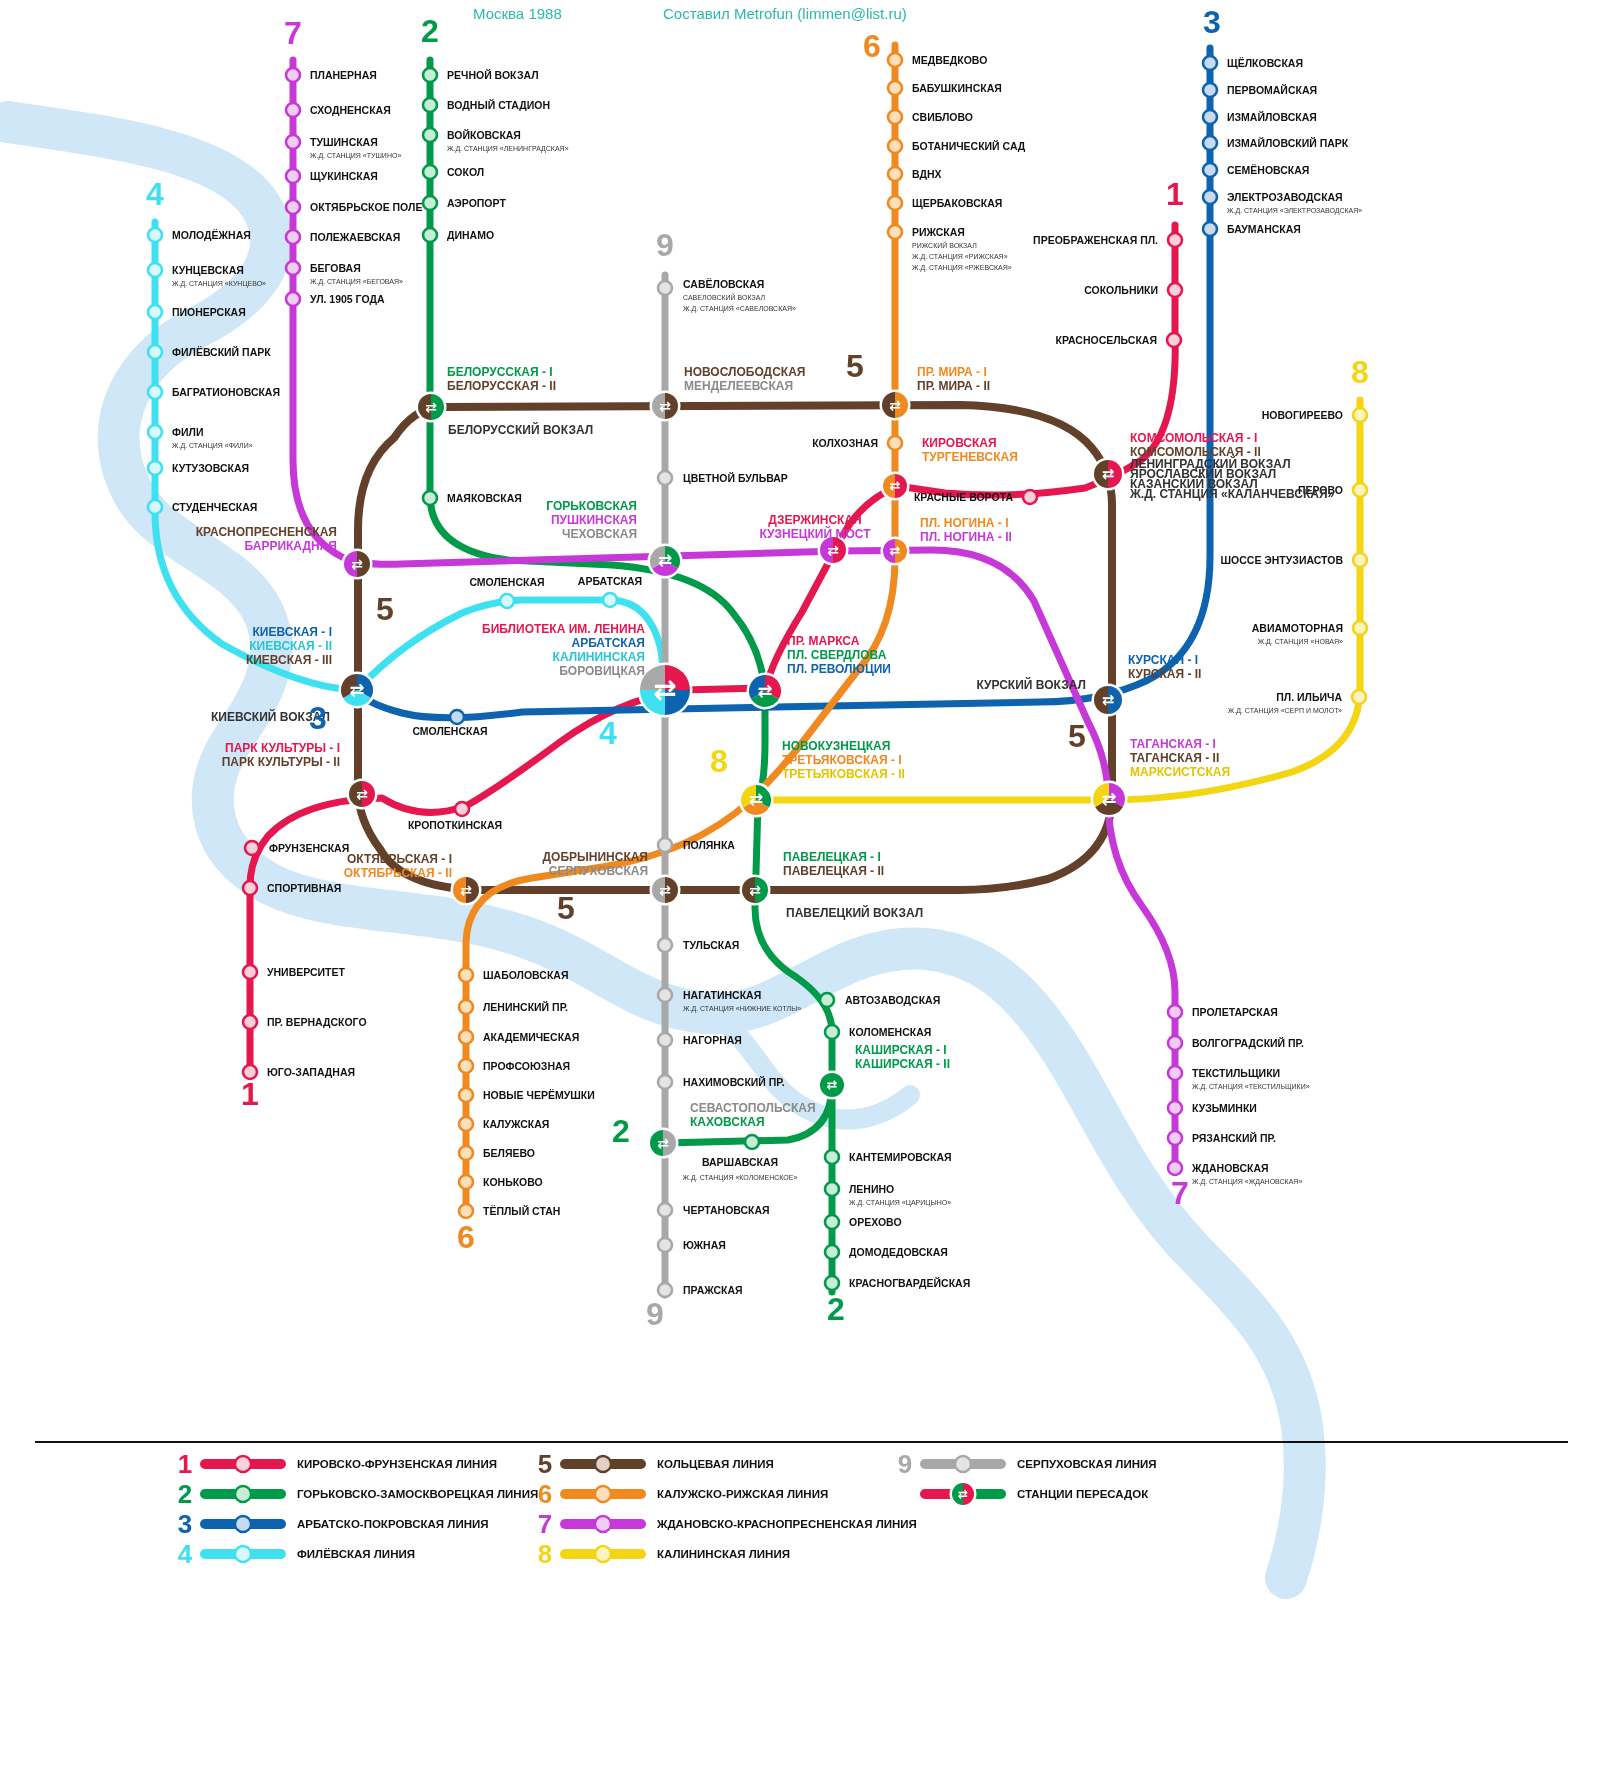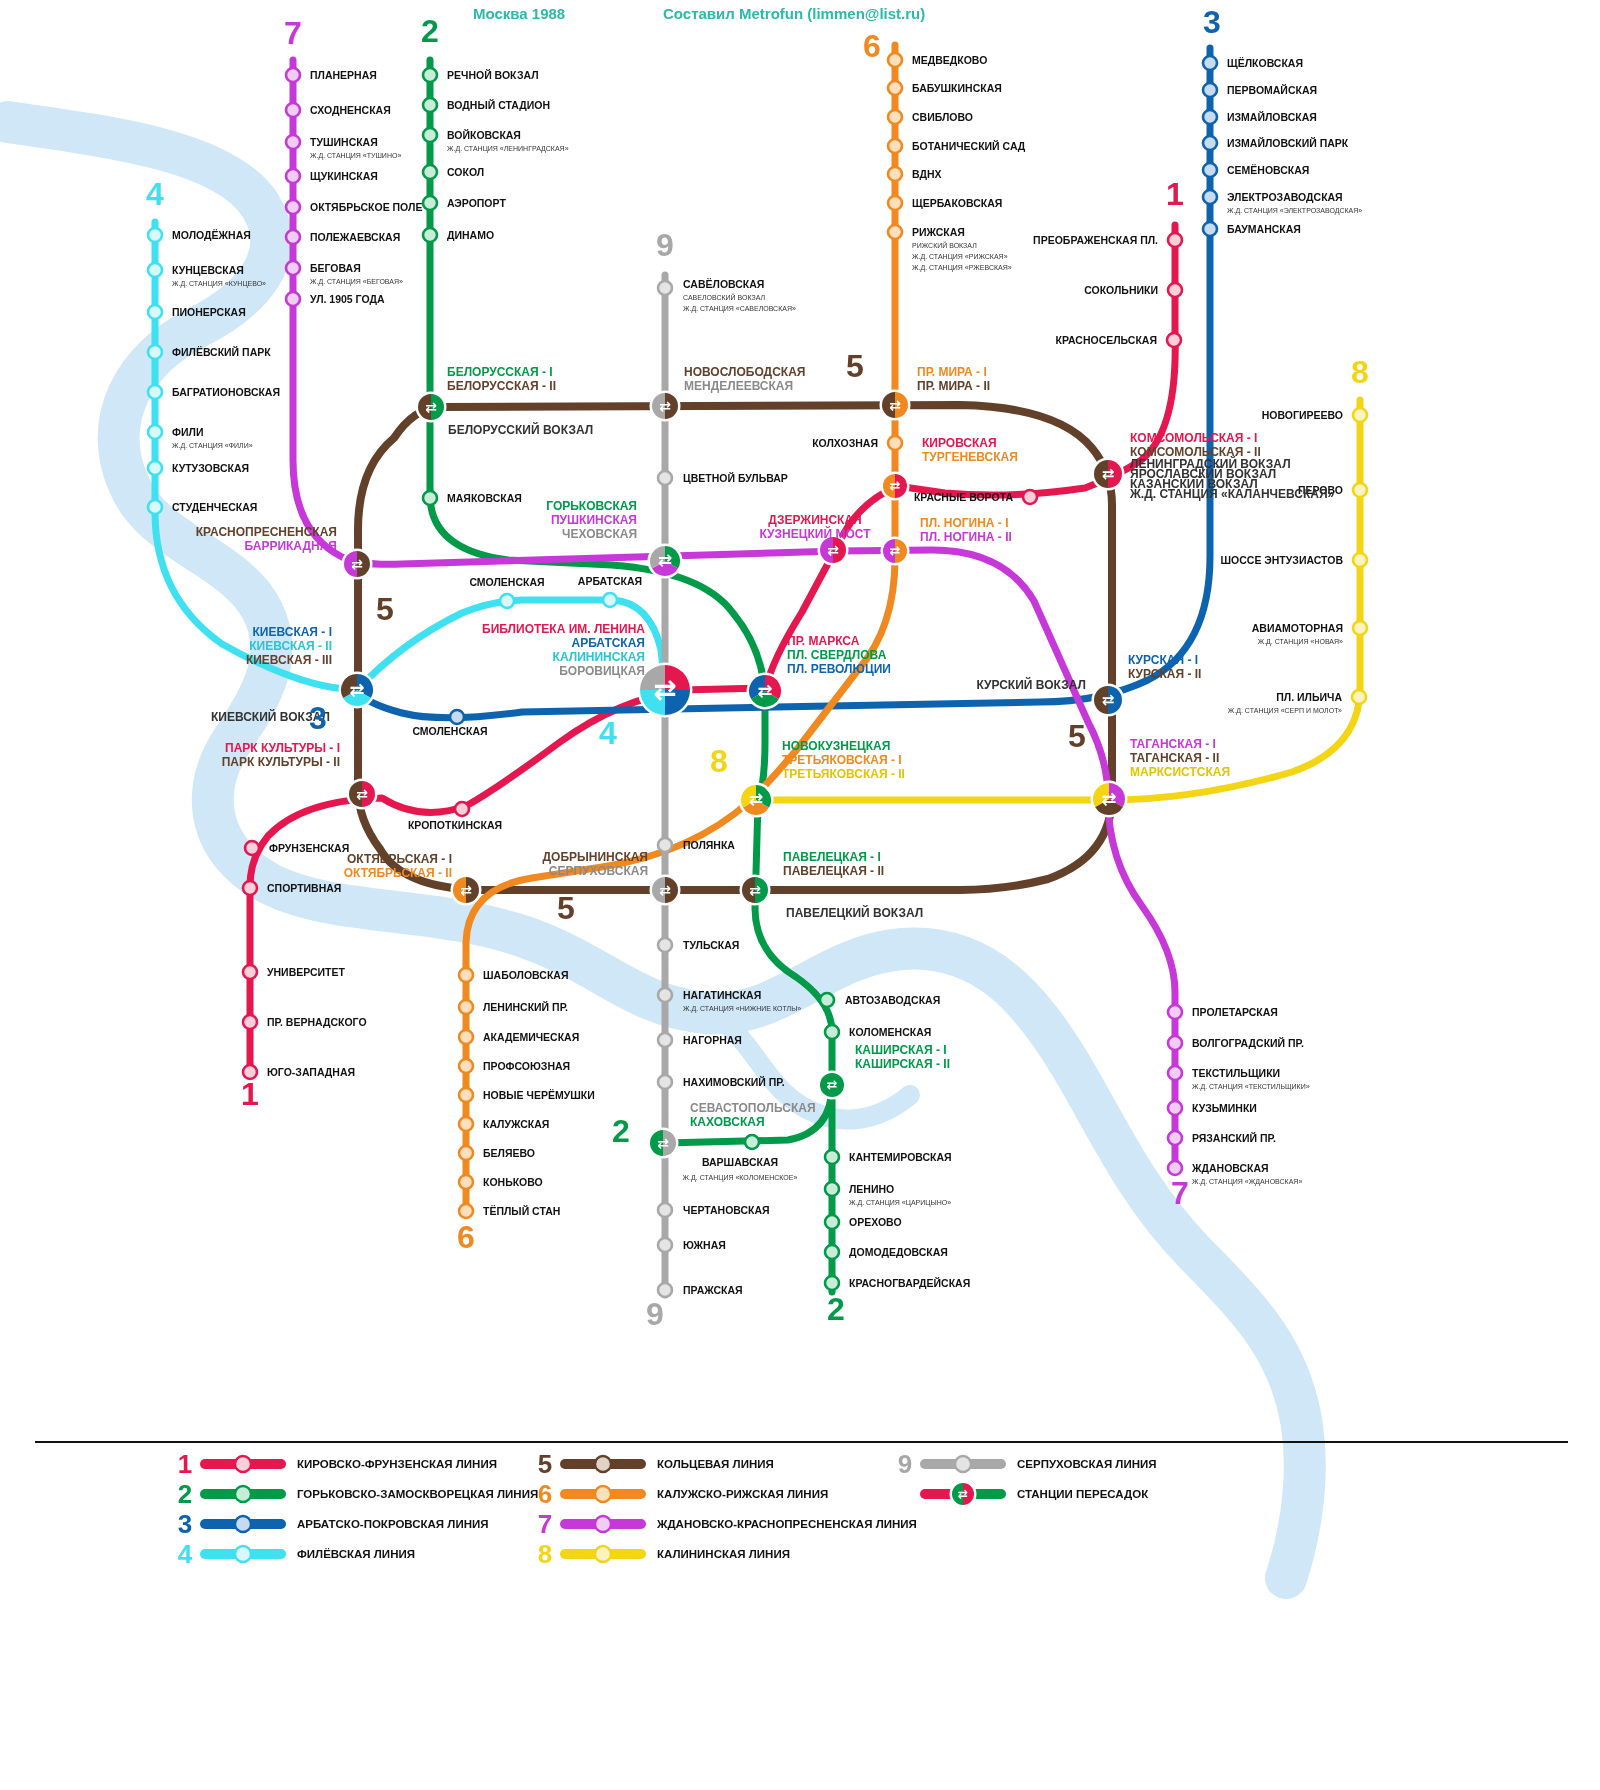--- a/index.html
+++ b/index.html
@@ -1,18 +1,18 @@
 <!DOCTYPE html>
 <html><head>
 <meta charset="utf-8">
 <style>
   body{margin:0;background:#fff}
   .stage{position:relative;width:1600px;height:1790px;background:#fff;font-family:"Liberation Sans",sans-serif;overflow:hidden}
-  .map-title{position:absolute;top:5px;left:473px;color:#2cb9aa;font-weight:bold;font-size:15px;white-space:nowrap}
-  .map-credit{position:absolute;top:5px;left:663px;color:#2cb9aa;font-weight:bold;font-size:15px;white-space:nowrap}
+  .map-title{position:absolute;top:5px;left:473px;color:#2cb9aa;font-weight:normal;font-size:15px;white-space:nowrap}
+  .map-credit{position:absolute;top:5px;left:663px;color:#2cb9aa;font-weight:normal;font-size:15px;white-space:nowrap}
   svg text{font-family:"Liberation Sans",sans-serif}
   .st{font-size:10.5px;font-weight:bold;fill:#111}
   .sub{font-size:7px;font-weight:normal;fill:#333}
   .hl{font-size:12px;font-weight:bold}
   .badge{font-size:32px;font-weight:bold}
   .lbadge{font-size:26px;font-weight:bold}
   .lg-label{font-size:11.5px;font-weight:bold;fill:#111}
   .hubarrow{font-family:"DejaVu Sans",sans-serif;font-weight:bold;fill:#fff}
 </style>
 </head>

